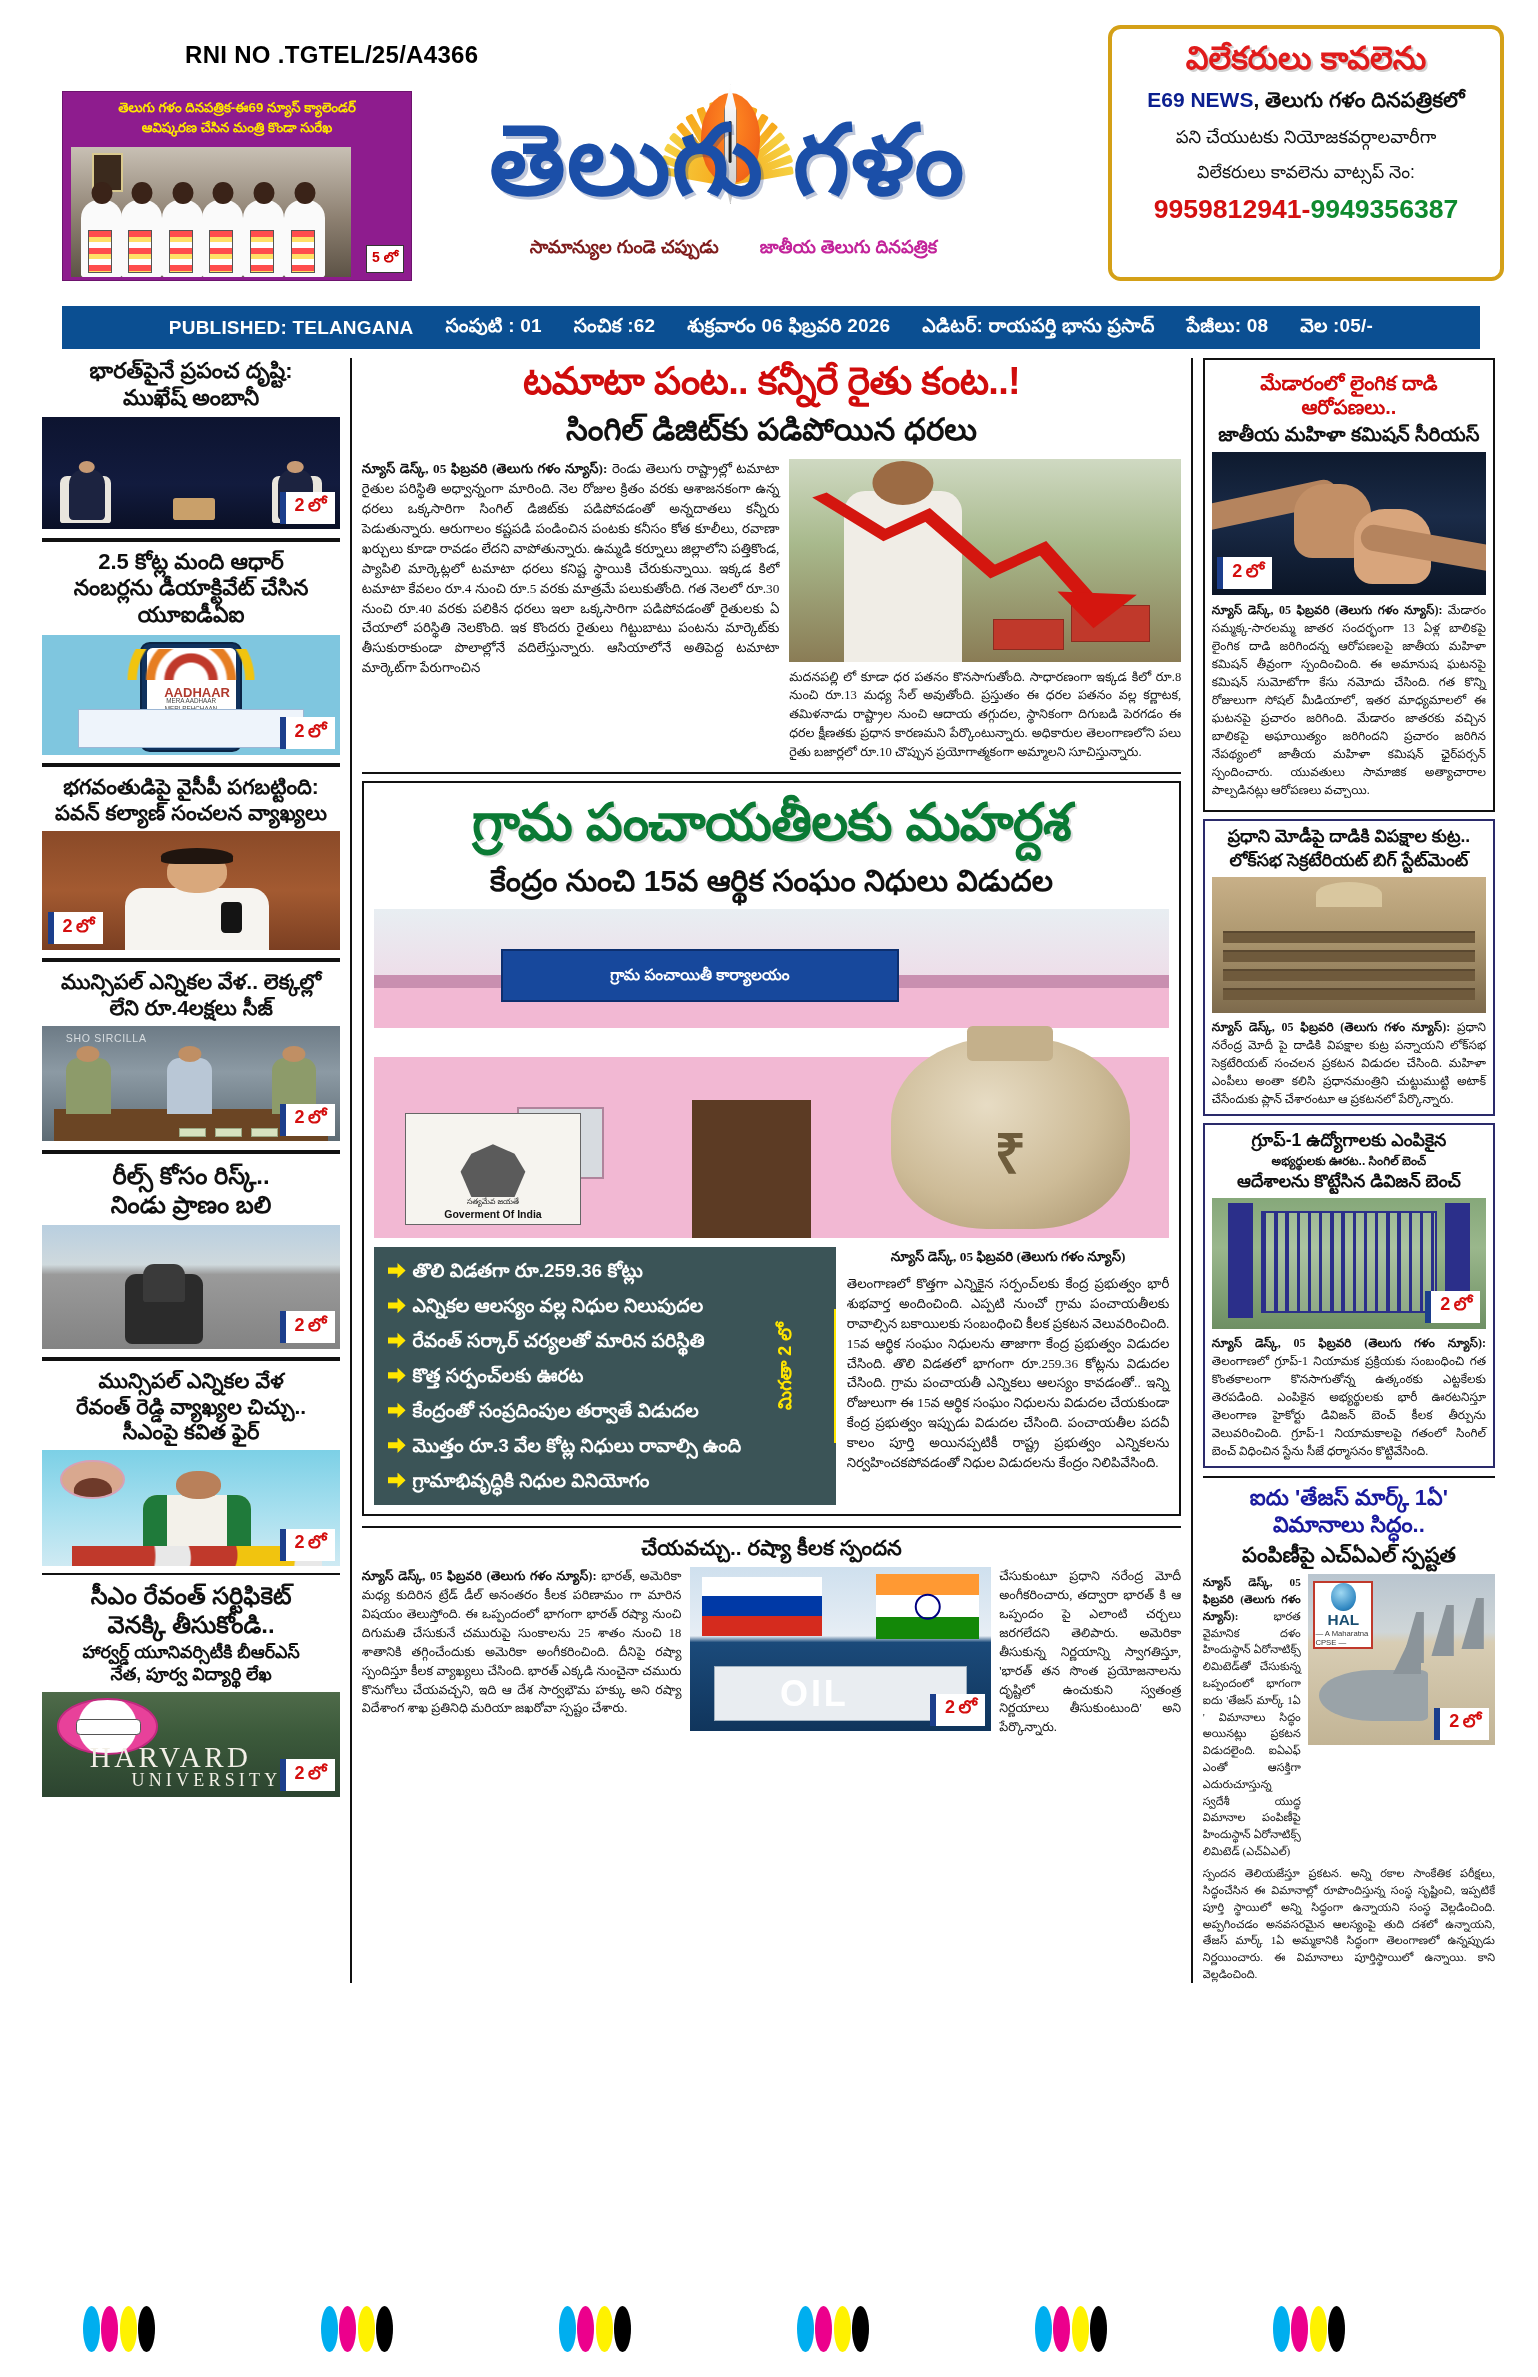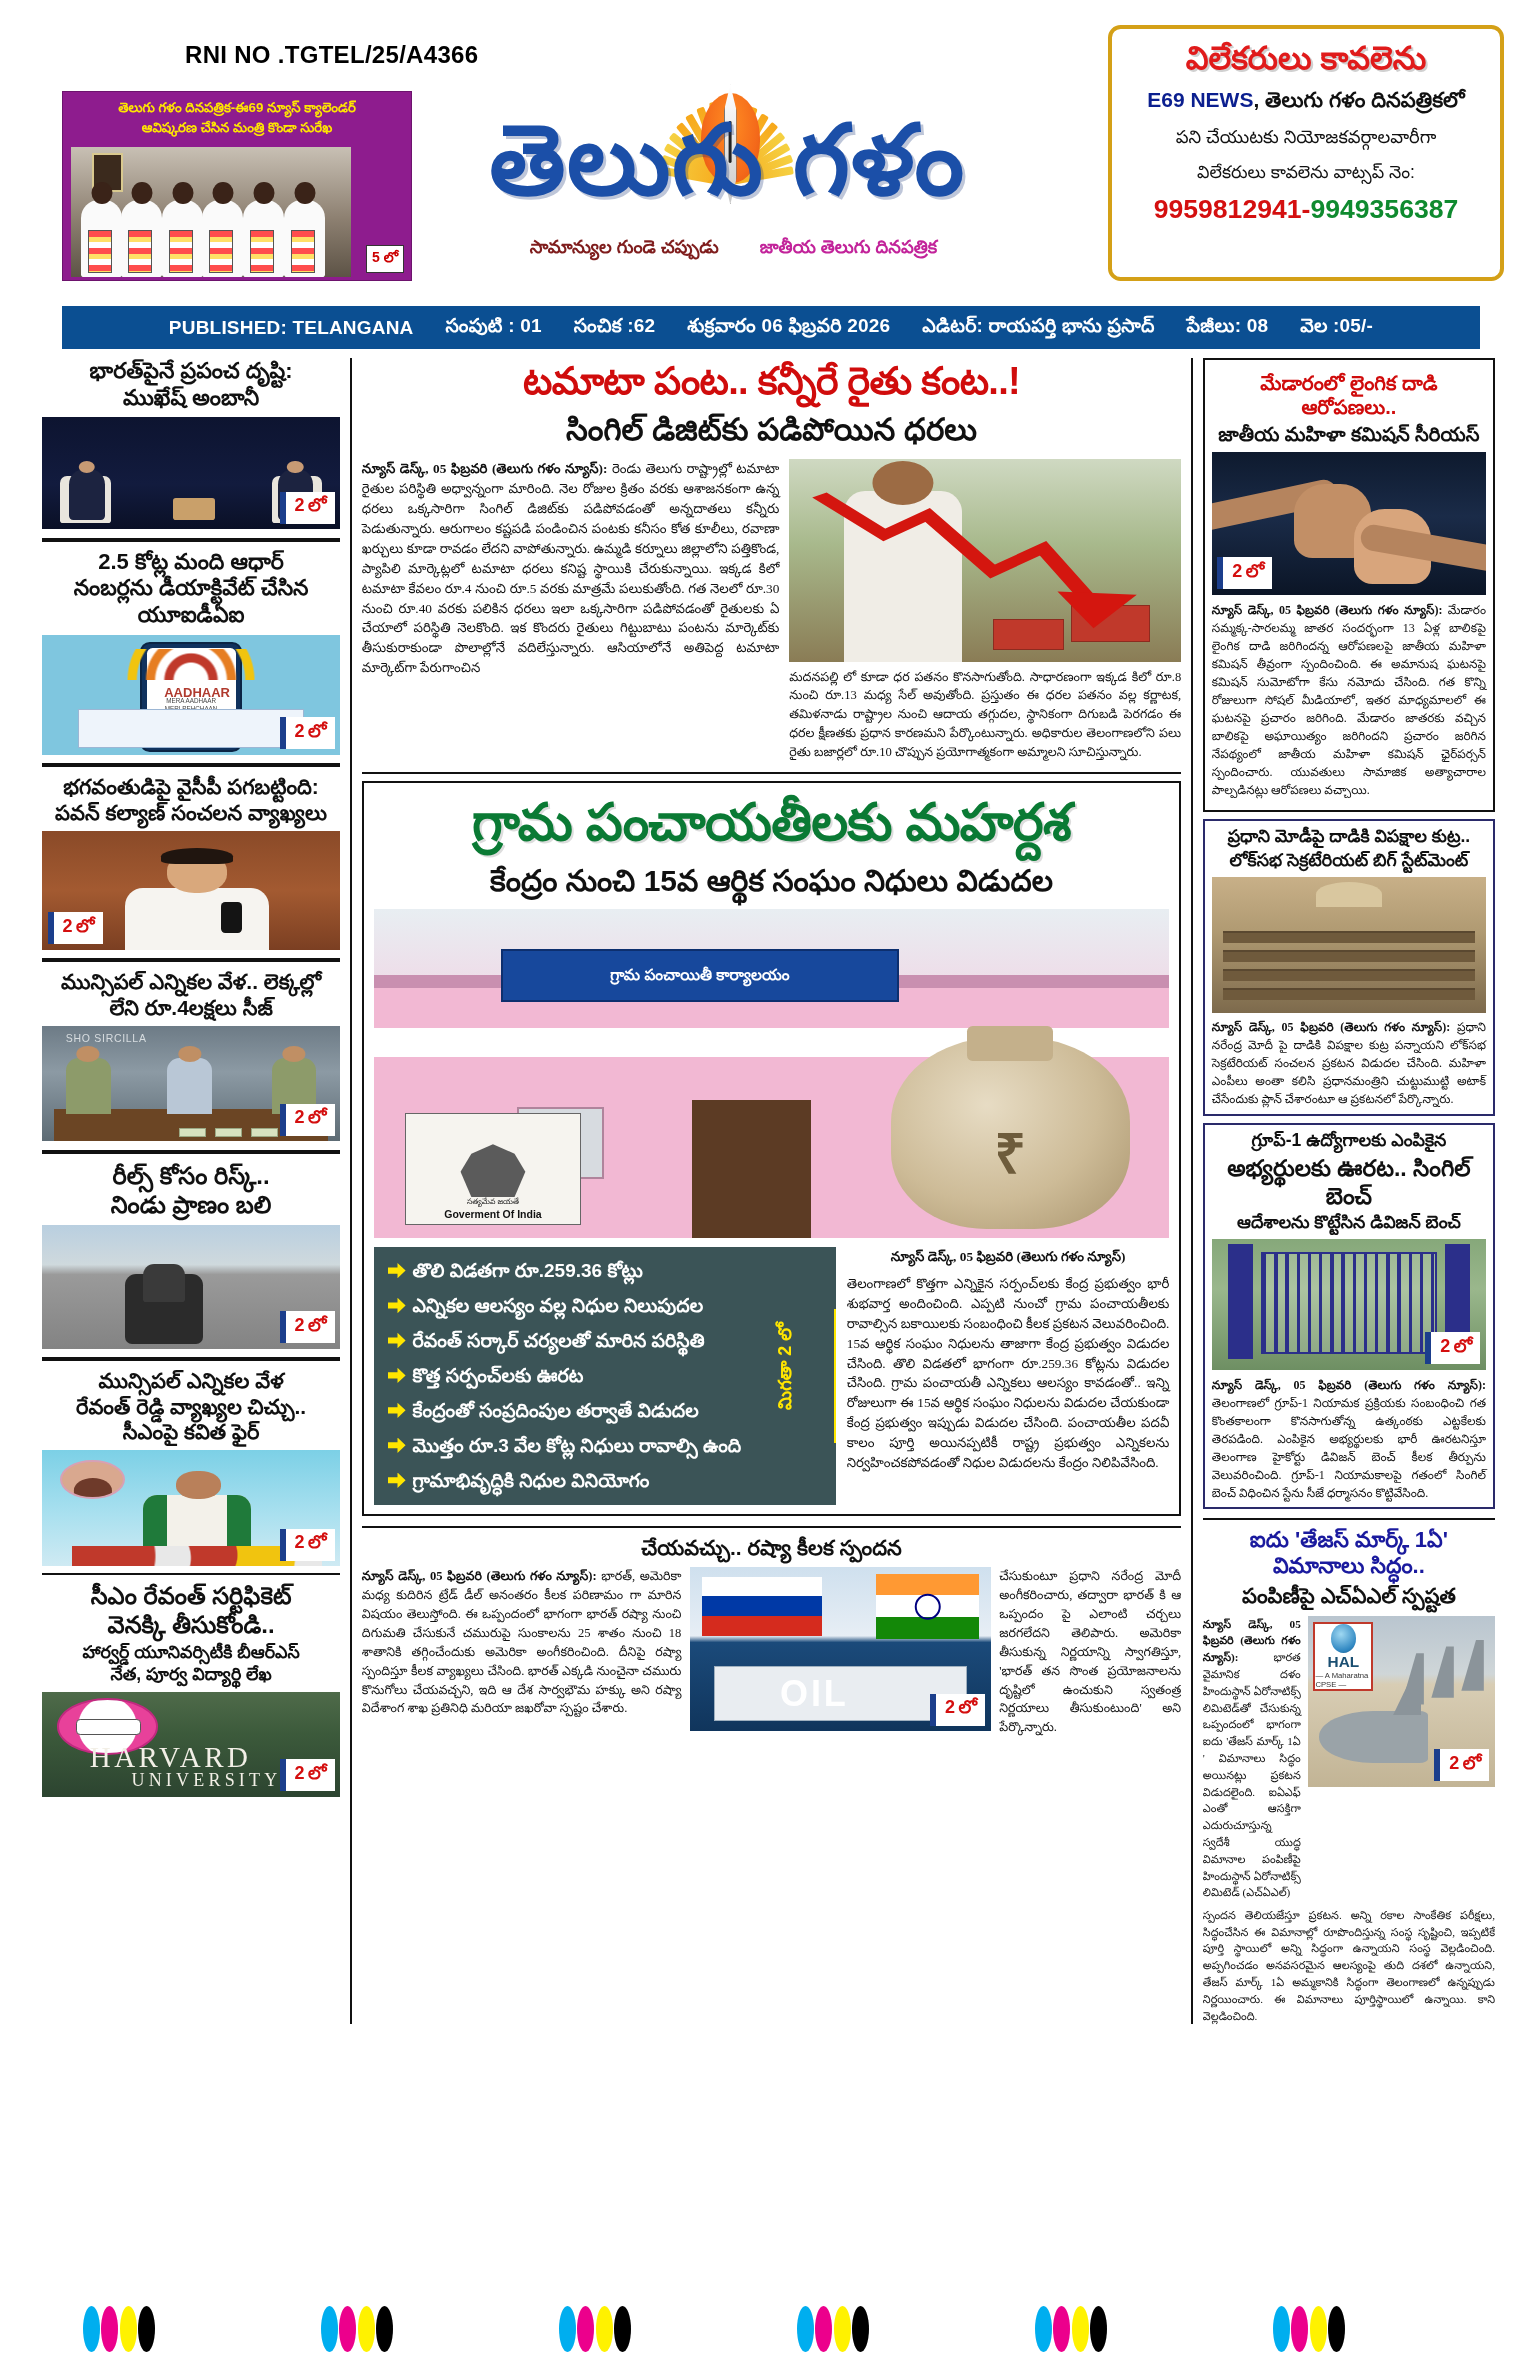--- a/index.html
+++ b/index.html
@@ -648,21 +648,21 @@
             <div class="row" style="top:40%;"></div>
               <div class="row" style="top:54%;"></div>
             <div class="row" style="top:68%;"></div>
               <div class="row" style="top:82%;"></div>
           </div>
           <div class="ptext" style="font-size:12px;margin-top:5.6px;"><span class="pbold">న్యూస్ డెస్క్, 05 ఫిబ్రవరి (తెలుగు గళం న్యూస్):</span> <span>ప్రధాని నరేంద్ర మోదీ పై దాడికి విపక్షాల కుట్ర పన్నాయని లోక్‌సభ సెక్రటేరియట్ సంచలన ప్రకటన విడుదల చేసింది. మహిళా ఎంపీలు అంతా కలిసి ప్రధానమంత్రిని చుట్టుముట్టి అటాక్ చేసేందుకు ప్లాన్ చేశారంటూ ఆ ప్రకటనలో పేర్కొన్నారు.</span></div>
         </div>
 
         <div style="border:2.1px solid #2a2a6a;padding:5.6px 7px;margin-top:7px;">
           <div class="hl hl-blk" style="font-size:17.5px;">గ్రూప్-1 ఉద్యోగాలకు ఎంపికైన</div>
-          <div class="hl hl-blk" style="font-size:23px;margin-top:2.1px;">అభ్యర్థులకు ఊరట.. సింగిల్ బెంచ్</div>
+          <div class="hl hl-blk" style="font-size:12px;margin-top:2.1px;">అభ్యర్థులకు ఊరట.. సింగిల్ బెంచ్</div>
           <div class="hl hl-blk" style="font-size:17.5px;margin-top:2.1px;">ఆదేశాలను కొట్టేసిన డివిజన్ బెంచ్</div>
           <div class="photo ph-court" style="height:131px;margin-top:5.6px;">
             <div class="pillar" style="left:6%;"></div>
             <div class="pillar" style="right:6%;"></div>
             <div class="gate"></div>
             <div class="badge2">2 లో</div>
           </div>
           <div class="ptext" style="font-size:12px;margin-top:5.6px;"><span class="pbold">న్యూస్ డెస్క్, 05 ఫిబ్రవరి (తెలుగు గళం న్యూస్):</span> <span>తెలంగాణలో గ్రూప్-1 నియామక ప్రక్రియకు సంబంధించి గత కొంతకాలంగా కొనసాగుతోన్న ఉత్కంఠకు ఎట్టకేలకు తెరపడింది. ఎంపికైన అభ్యర్థులకు భారీ ఊరటనిస్తూ తెలంగాణ హైకోర్టు డివిజన్ బెంచ్ కీలక తీర్పును వెలువరించింది. గ్రూప్-1 నియామకాలపై గతంలో సింగిల్ బెంచ్ విధించిన స్టేను సీజే ధర్మాసనం కొట్టివేసింది.</span></div>
         </div>
 

